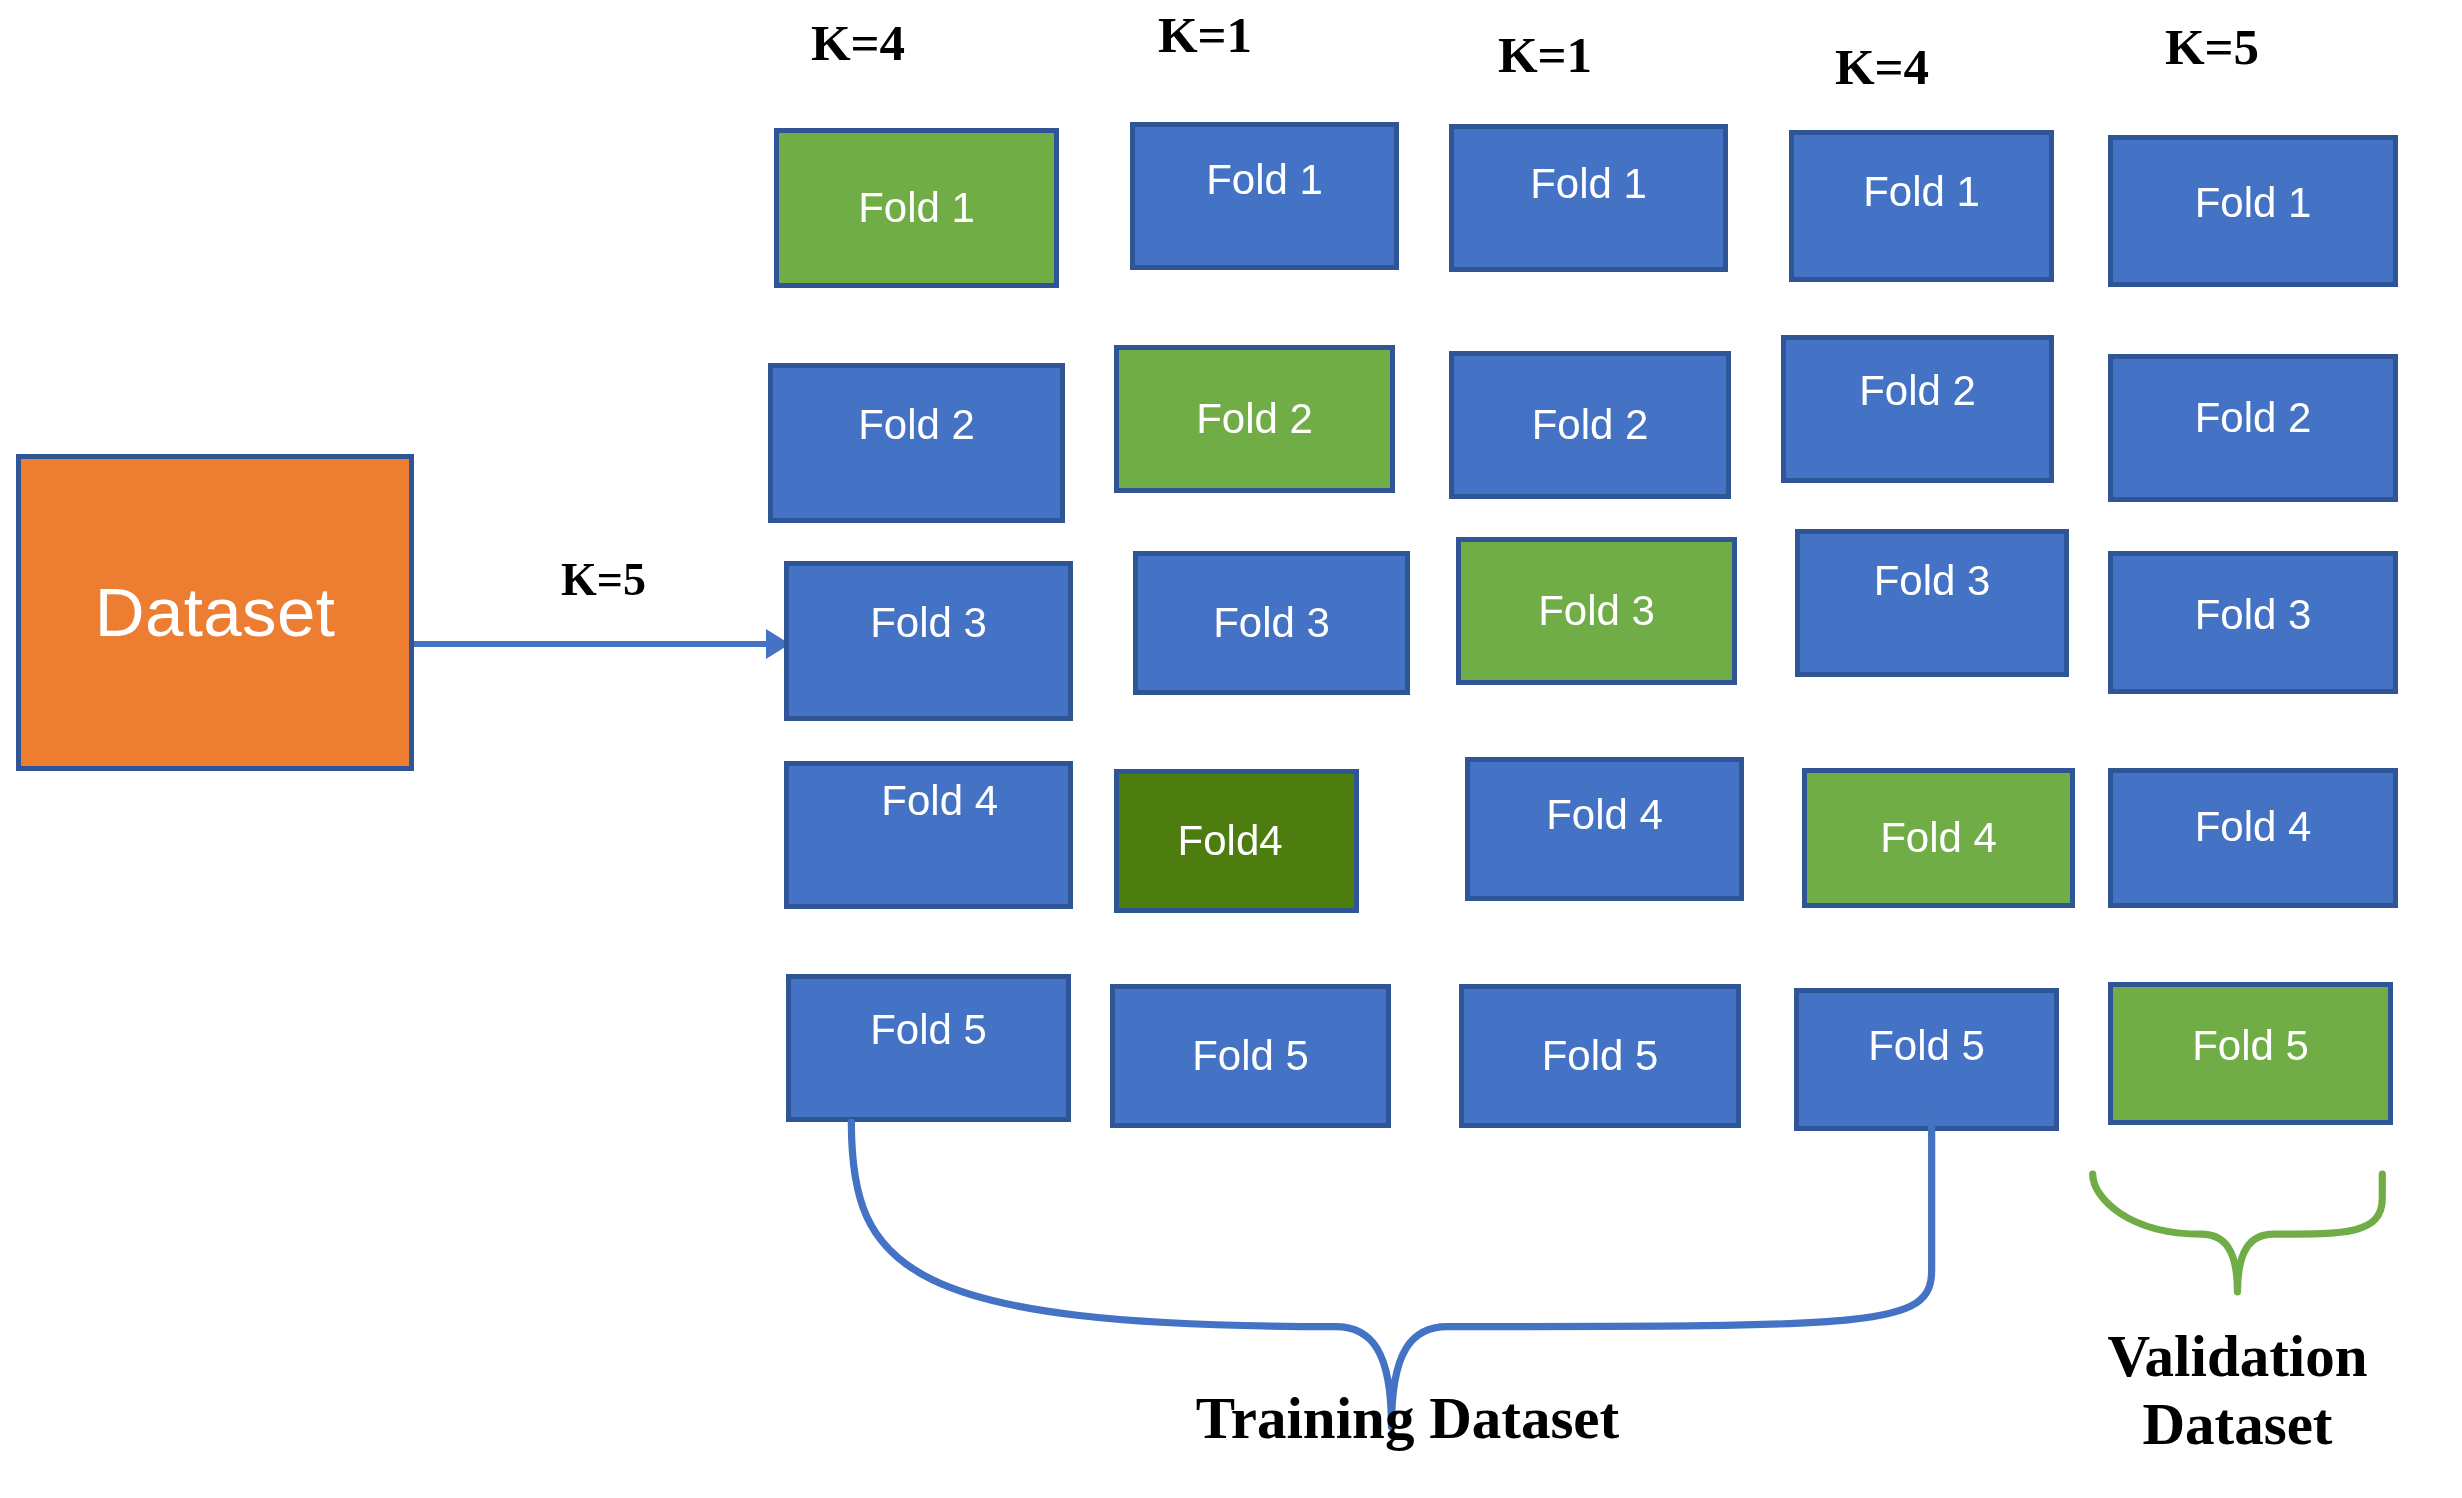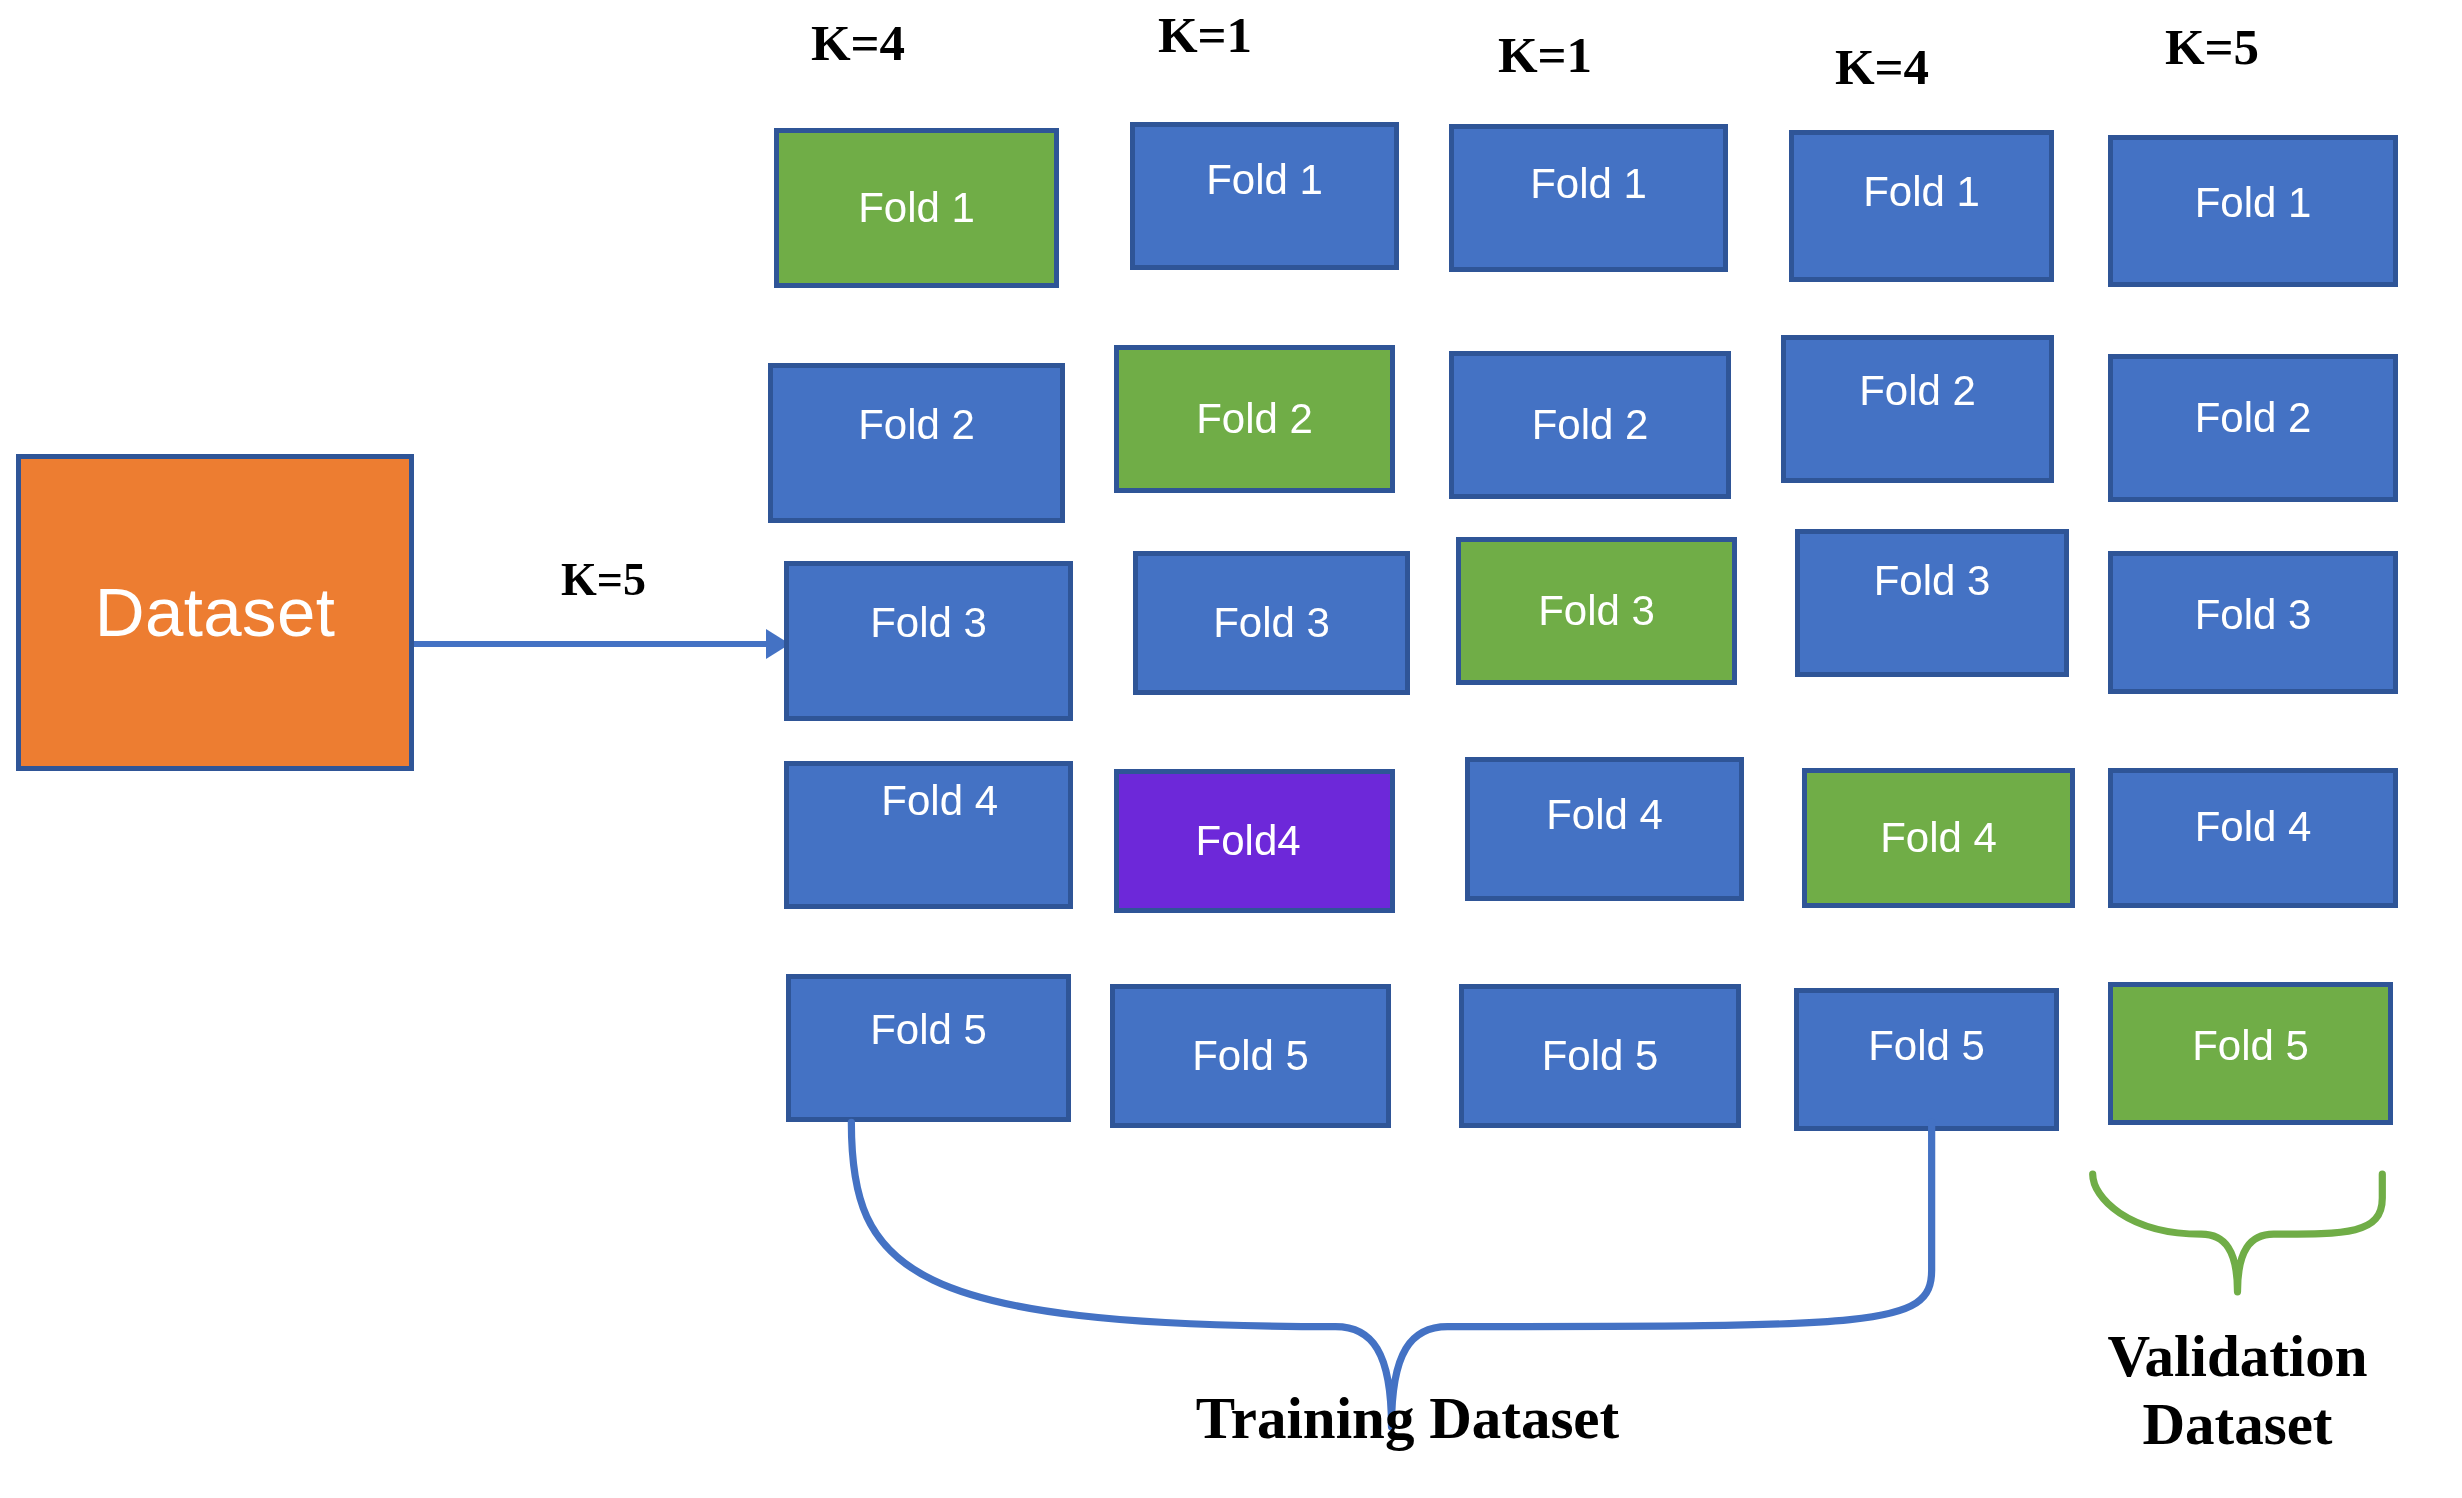--- a/index.html
+++ b/index.html
@@ -144,21 +144,21 @@
       </div>
       <div class="fold blue" style="left: 1130px; top: 122px; width: 269px; height: 148px; background: rgb(68, 114, 196); border-color: rgb(47, 85, 151);">
         <span class="flabel" style="transform: translate(0px, -16px);">Fold 1</span>
       </div>
       <div class="fold green" style="left: 1114px; top: 345px; width: 281px; height: 148px; background: rgb(112, 173, 71); border-color: rgb(47, 85, 151);">
         <span class="flabel" style="transform: translate(0px, 0px);">Fold 2</span>
       </div>
       <div class="fold blue" style="left: 1133px; top: 551px; width: 277px; height: 144px; background: rgb(68, 114, 196); border-color: rgb(47, 85, 151);">
         <span class="flabel" style="transform: translate(0px, 0px);">Fold 3</span>
       </div>
-      <div class="fold blue" style="left: 1114px; top: 769px; width: 281px; height: 144px; background: #6d28d9; border-color: rgb(47, 85, 151);">
+      <div class="fold blue" style="left: 1114px; top: 769px; width: 245px; height: 144px; background: #4d7c0f; border-color: rgb(47, 85, 151);">
         <span class="flabel" style="transform: translate(-6.4px, 0px);">Fold4</span>
       </div>
       <div class="fold blue" style="left: 1110px; top: 984px; width: 281px; height: 144px; background: rgb(68, 114, 196); border-color: rgb(47, 85, 151);">
         <span class="flabel" style="transform: translate(0px, 0px);">Fold 5</span>
       </div>
       <div class="fold blue" style="left: 1449px; top: 124px; width: 279px; height: 148px; background: rgb(68, 114, 196); border-color: rgb(47, 85, 151);">
         <span class="flabel" style="transform: translate(0px, -14.4px);">Fold 1</span>
       </div>
       <div class="fold blue" style="left: 1449px; top: 351px; width: 282px; height: 148px; background: rgb(68, 114, 196); border-color: rgb(47, 85, 151);">
         <span class="flabel" style="transform: translate(0px, 0px);">Fold 2</span>

